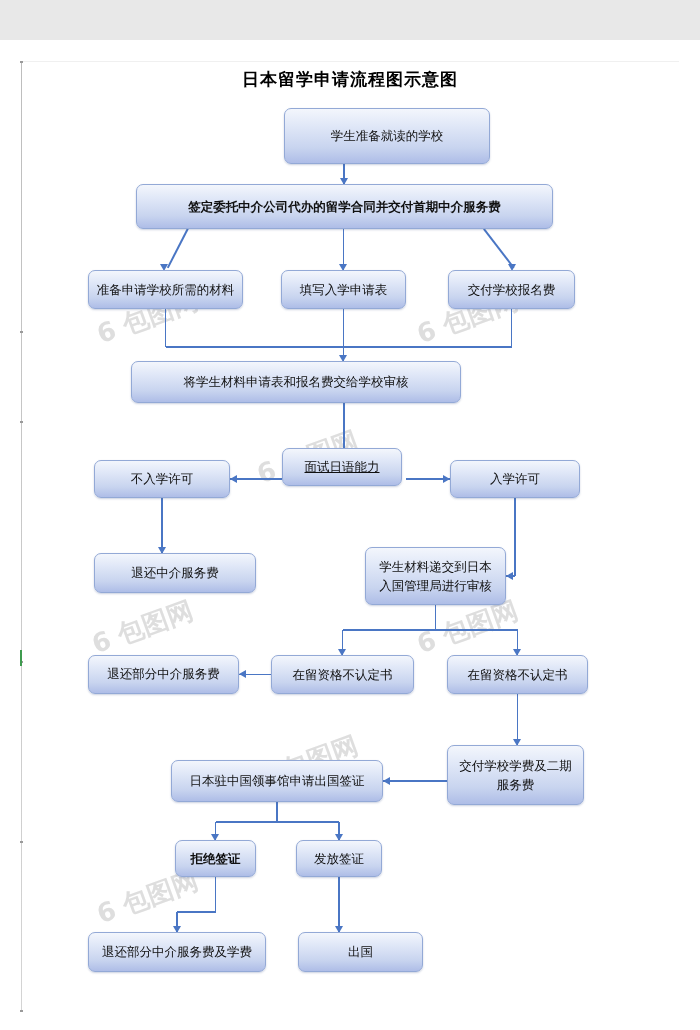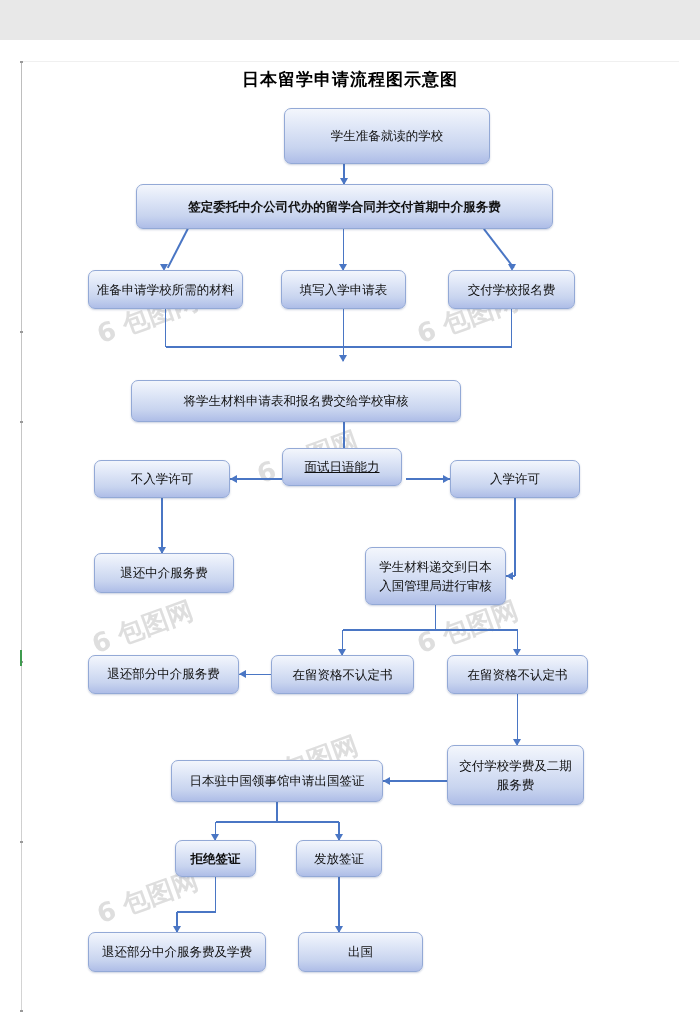--- a/index.html
+++ b/index.html
@@ -174,33 +174,33 @@
       </div>
       <div class="node" style="left: 88px; top: 270px; width: 155px; height: 39px; text-align: center;">
         <span style="white-space: pre-line;">准备申请学校所需的材料</span>
       </div>
       <div class="node" style="left: 281px; top: 270px; width: 125px; height: 39px;">
         <span style="white-space: pre-line;">填写入学申请表</span>
       </div>
       <div class="node" style="left: 448px; top: 270px; width: 127px; height: 39px;">
         <span style="white-space: pre-line;">交付学校报名费</span>
       </div>
-      <div class="node wide" style="left: 131px; top: 380px; width: 330px; height: 42px;">
+      <div class="node wide" style="left: 131px; top: 361px; width: 330px; height: 42px;">
         <span style="white-space: pre-line;">将学生材料申请表和报名费交给学校审核</span>
       </div>
       <div class="node" style="left: 94px; top: 460px; width: 136px; height: 38px;">
         <span style="white-space: pre-line;">不入学许可</span>
       </div>
       <div class="node" style="left: 282px; top: 448px; width: 120px; height: 38px; text-decoration: underline;">
         <span style="white-space: pre-line;">面试日语能力</span>
       </div>
       <div class="node" style="left: 450px; top: 460px; width: 130px; height: 38px;">
         <span style="white-space: pre-line;">入学许可</span>
       </div>
-      <div class="node" style="left: 94px; top: 553px; width: 140px; height: 40px;">
+      <div class="node" style="left: 94px; top: 553px; width: 162px; height: 40px;">
         <span style="white-space: pre-line;">退还中介服务费</span>
       </div>
       <div class="node" style="left: 365px; top: 547px; width: 141px; height: 58px;">
         <span style="white-space: pre-line;">学生材料递交到日本
 入国管理局进行审核</span>
       </div>
       <div class="node" style="left: 88px; top: 655px; width: 151px; height: 39px;">
         <span style="white-space: pre-line; font-family: Liberation Serif, serif;">退还部分中介服务费</span>
       </div>
       <div class="node" style="left: 271px; top: 655px; width: 143px; height: 39px;">

